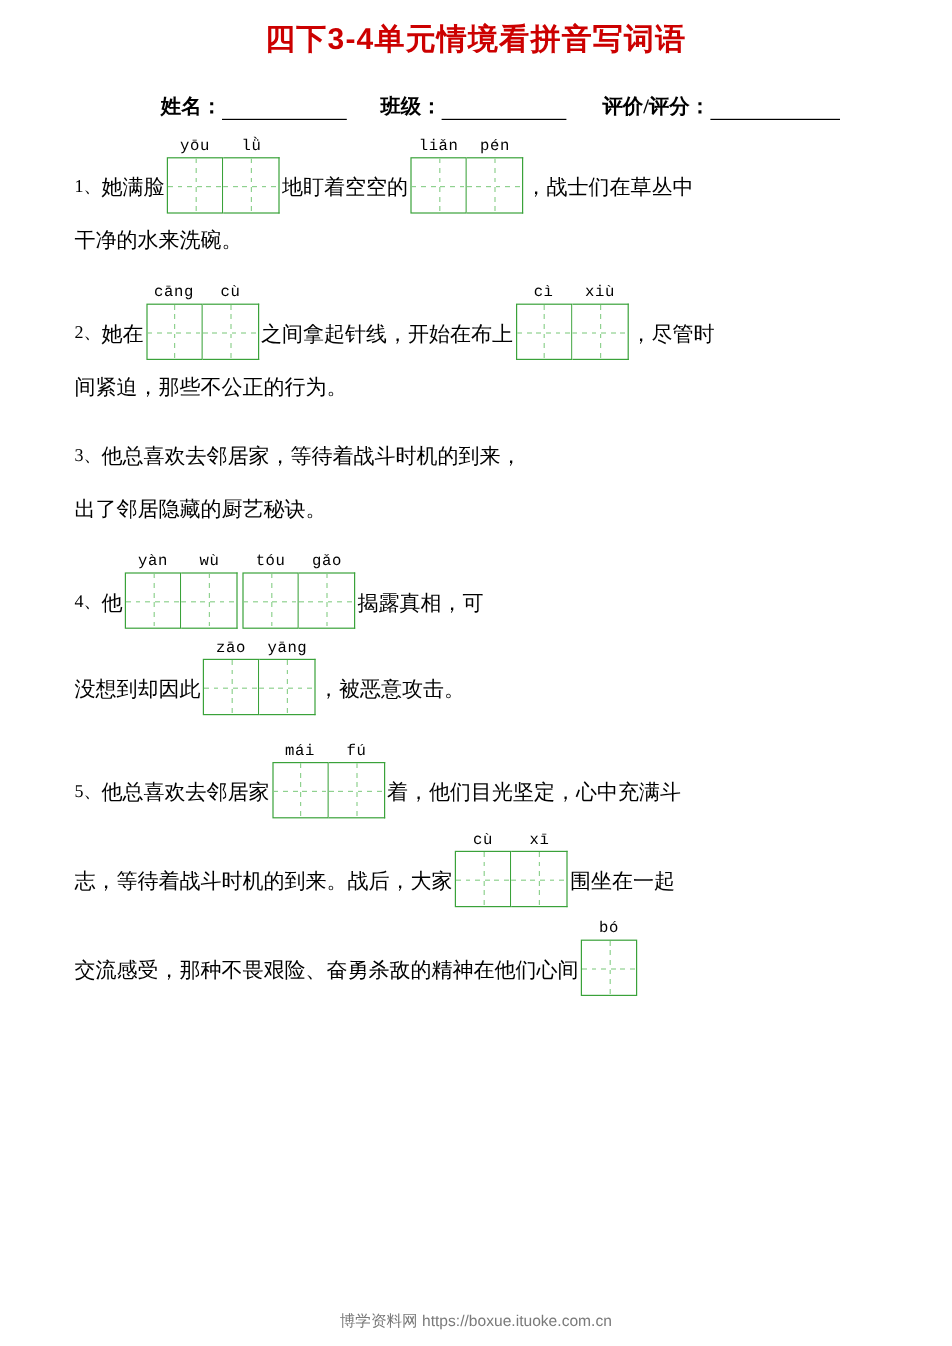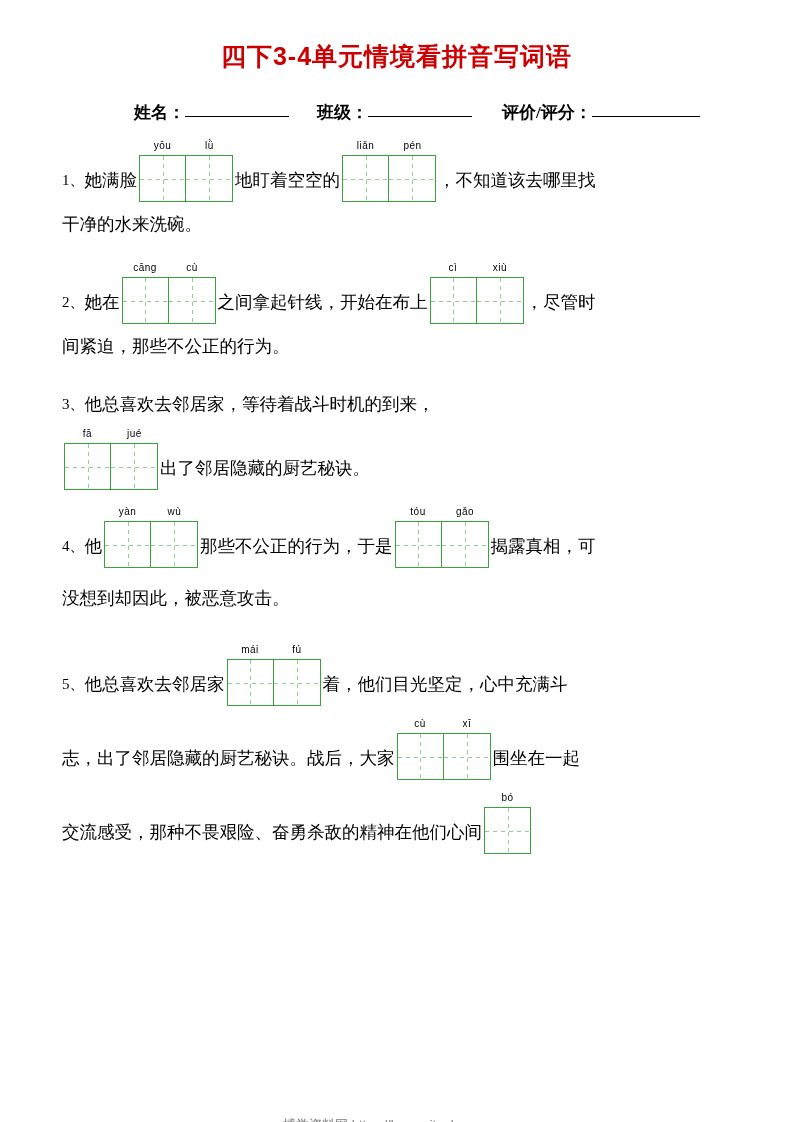--- a/index.html
+++ b/index.html
@@ -21,35 +21,36 @@
     height: 1122px;
     box-sizing: border-box;
     padding: 0 62px;
   }
   
   .title {
     text-align: center;
     font-size: 25px;
     font-weight: bold;
     letter-spacing: 1px;
-    margin-top: 40px;
+    margin-top: 16px;
     color: #cc0000;
     font-family: "Liberation Sans", "DejaVu Sans", sans-serif;
   }
   
   .info-line {
     display: flex;
     align-items: flex-end;
     font-size: 17px;
     font-weight: bold;
     margin-top: 28px;
     padding-left: 72px;
   }
   .info-item {
     display: flex;
+    align-items: flex-end;
     white-space: nowrap;
   }
   .info-label { font-size: 17px; font-weight: bold; }
   .blank-line {
     display: inline-block;
     border-bottom: 1px solid #000;
     height: 15px;
   }
   .w-short { width: 104px; }
   .w-mid   { width: 104px; }
@@ -77,22 +78,22 @@
   
   .cluster {
     display: inline-flex;
     flex-direction: column;
     align-items: flex-start;
     vertical-align: bottom;
     margin: 0 2px;
   }
   .pinyin-row {
     display: flex;
-    font-family: Liberation Sans, sans-serif;
-    font-size: 10px;
+    font-family: Liberation Mono, monospace;
+    font-size: 13px;
     line-height: 16px;
     height: 17px;
   }
   .pinyin-cell {
     width: 47px;
     text-align: center;
     letter-spacing: 0.5px;
   }
   .grid-row {
     display: flex;
@@ -174,21 +175,21 @@
       <span class="cluster">
         <span class="pinyin-row">
           <span class="pinyin-cell">liǎn</span>
           <span class="pinyin-cell">pén</span>
         </span>
         <span class="grid-row">
           <span class="cell"></span>
           <span class="cell"></span>
         </span>
       </span>
-      <span class="txt">，不知道该去哪里找</span>
+      <span class="txt">，战士们在草丛中</span>
     </div>
     <div class="line">
       <span class="txt">干净的水来洗碗。</span>
     </div>
   </div>
 
   <div class="q-block">
     <div class="line">
       <span class="txt num">2、</span>
       <span class="txt">她在</span>
@@ -220,63 +221,62 @@
     </div>
   </div>
 
   <div class="q-block">
     <div class="line">
       <span class="txt num">3、</span>
       <span class="txt">他总喜欢去邻居家</span>
       <span class="txt">，等待着战斗时机的到来，</span>
     </div>
     <div class="line">
-      <span class="cluster">
-        <span class="pinyin-row">
-          <span class="pinyin-cell">fā</span>
-          <span class="pinyin-cell">jué</span>
-        </span>
-        <span class="grid-row">
-          <span class="cell"></span>
-          <span class="cell"></span>
-        </span>
-      </span>
       <span class="txt">出了邻居隐藏的厨艺秘诀。</span>
     </div>
   </div>
 
   <div class="q-block">
     <div class="line">
       <span class="txt num">4、</span>
       <span class="txt">他</span>
       <span class="cluster">
         <span class="pinyin-row">
           <span class="pinyin-cell">yàn</span>
           <span class="pinyin-cell">wù</span>
         </span>
         <span class="grid-row">
           <span class="cell"></span>
           <span class="cell"></span>
         </span>
       </span>
-      <span class="txt">那些不公正的行为，于是</span>
       <span class="cluster">
         <span class="pinyin-row">
           <span class="pinyin-cell">tóu</span>
           <span class="pinyin-cell">gǎo</span>
         </span>
         <span class="grid-row">
           <span class="cell"></span>
           <span class="cell"></span>
         </span>
       </span>
       <span class="txt">揭露真相，可</span>
     </div>
     <div class="line" style="margin-top:8px;">
       <span class="txt">没想到却因此</span>
+      <span class="cluster">
+        <span class="pinyin-row">
+          <span class="pinyin-cell">zāo</span>
+          <span class="pinyin-cell">yāng</span>
+        </span>
+        <span class="grid-row">
+          <span class="cell"></span>
+          <span class="cell"></span>
+        </span>
+      </span>
       <span class="txt">，被恶意攻击。</span>
     </div>
   </div>
 
   <div class="q-block" style="margin-top:22px;">
     <div class="line">
       <span class="txt num">5、</span>
       <span class="txt">他总喜欢去邻居家</span>
       <span class="cluster">
         <span class="pinyin-row">
@@ -284,21 +284,21 @@
           <span class="pinyin-cell">fú</span>
         </span>
         <span class="grid-row">
           <span class="cell"></span>
           <span class="cell"></span>
         </span>
       </span>
       <span class="txt">着，他们目光坚定，心中充满斗</span>
     </div>
     <div class="line" style="margin-top:10px;">
-      <span class="txt">志，出了邻居隐藏的厨艺秘诀。战后，大家</span>
+      <span class="txt">志，等待着战斗时机的到来。战后，大家</span>
       <span class="cluster">
         <span class="pinyin-row">
           <span class="pinyin-cell">cù</span>
           <span class="pinyin-cell">xī</span>
         </span>
         <span class="grid-row">
           <span class="cell"></span>
           <span class="cell"></span>
         </span>
       </span>

